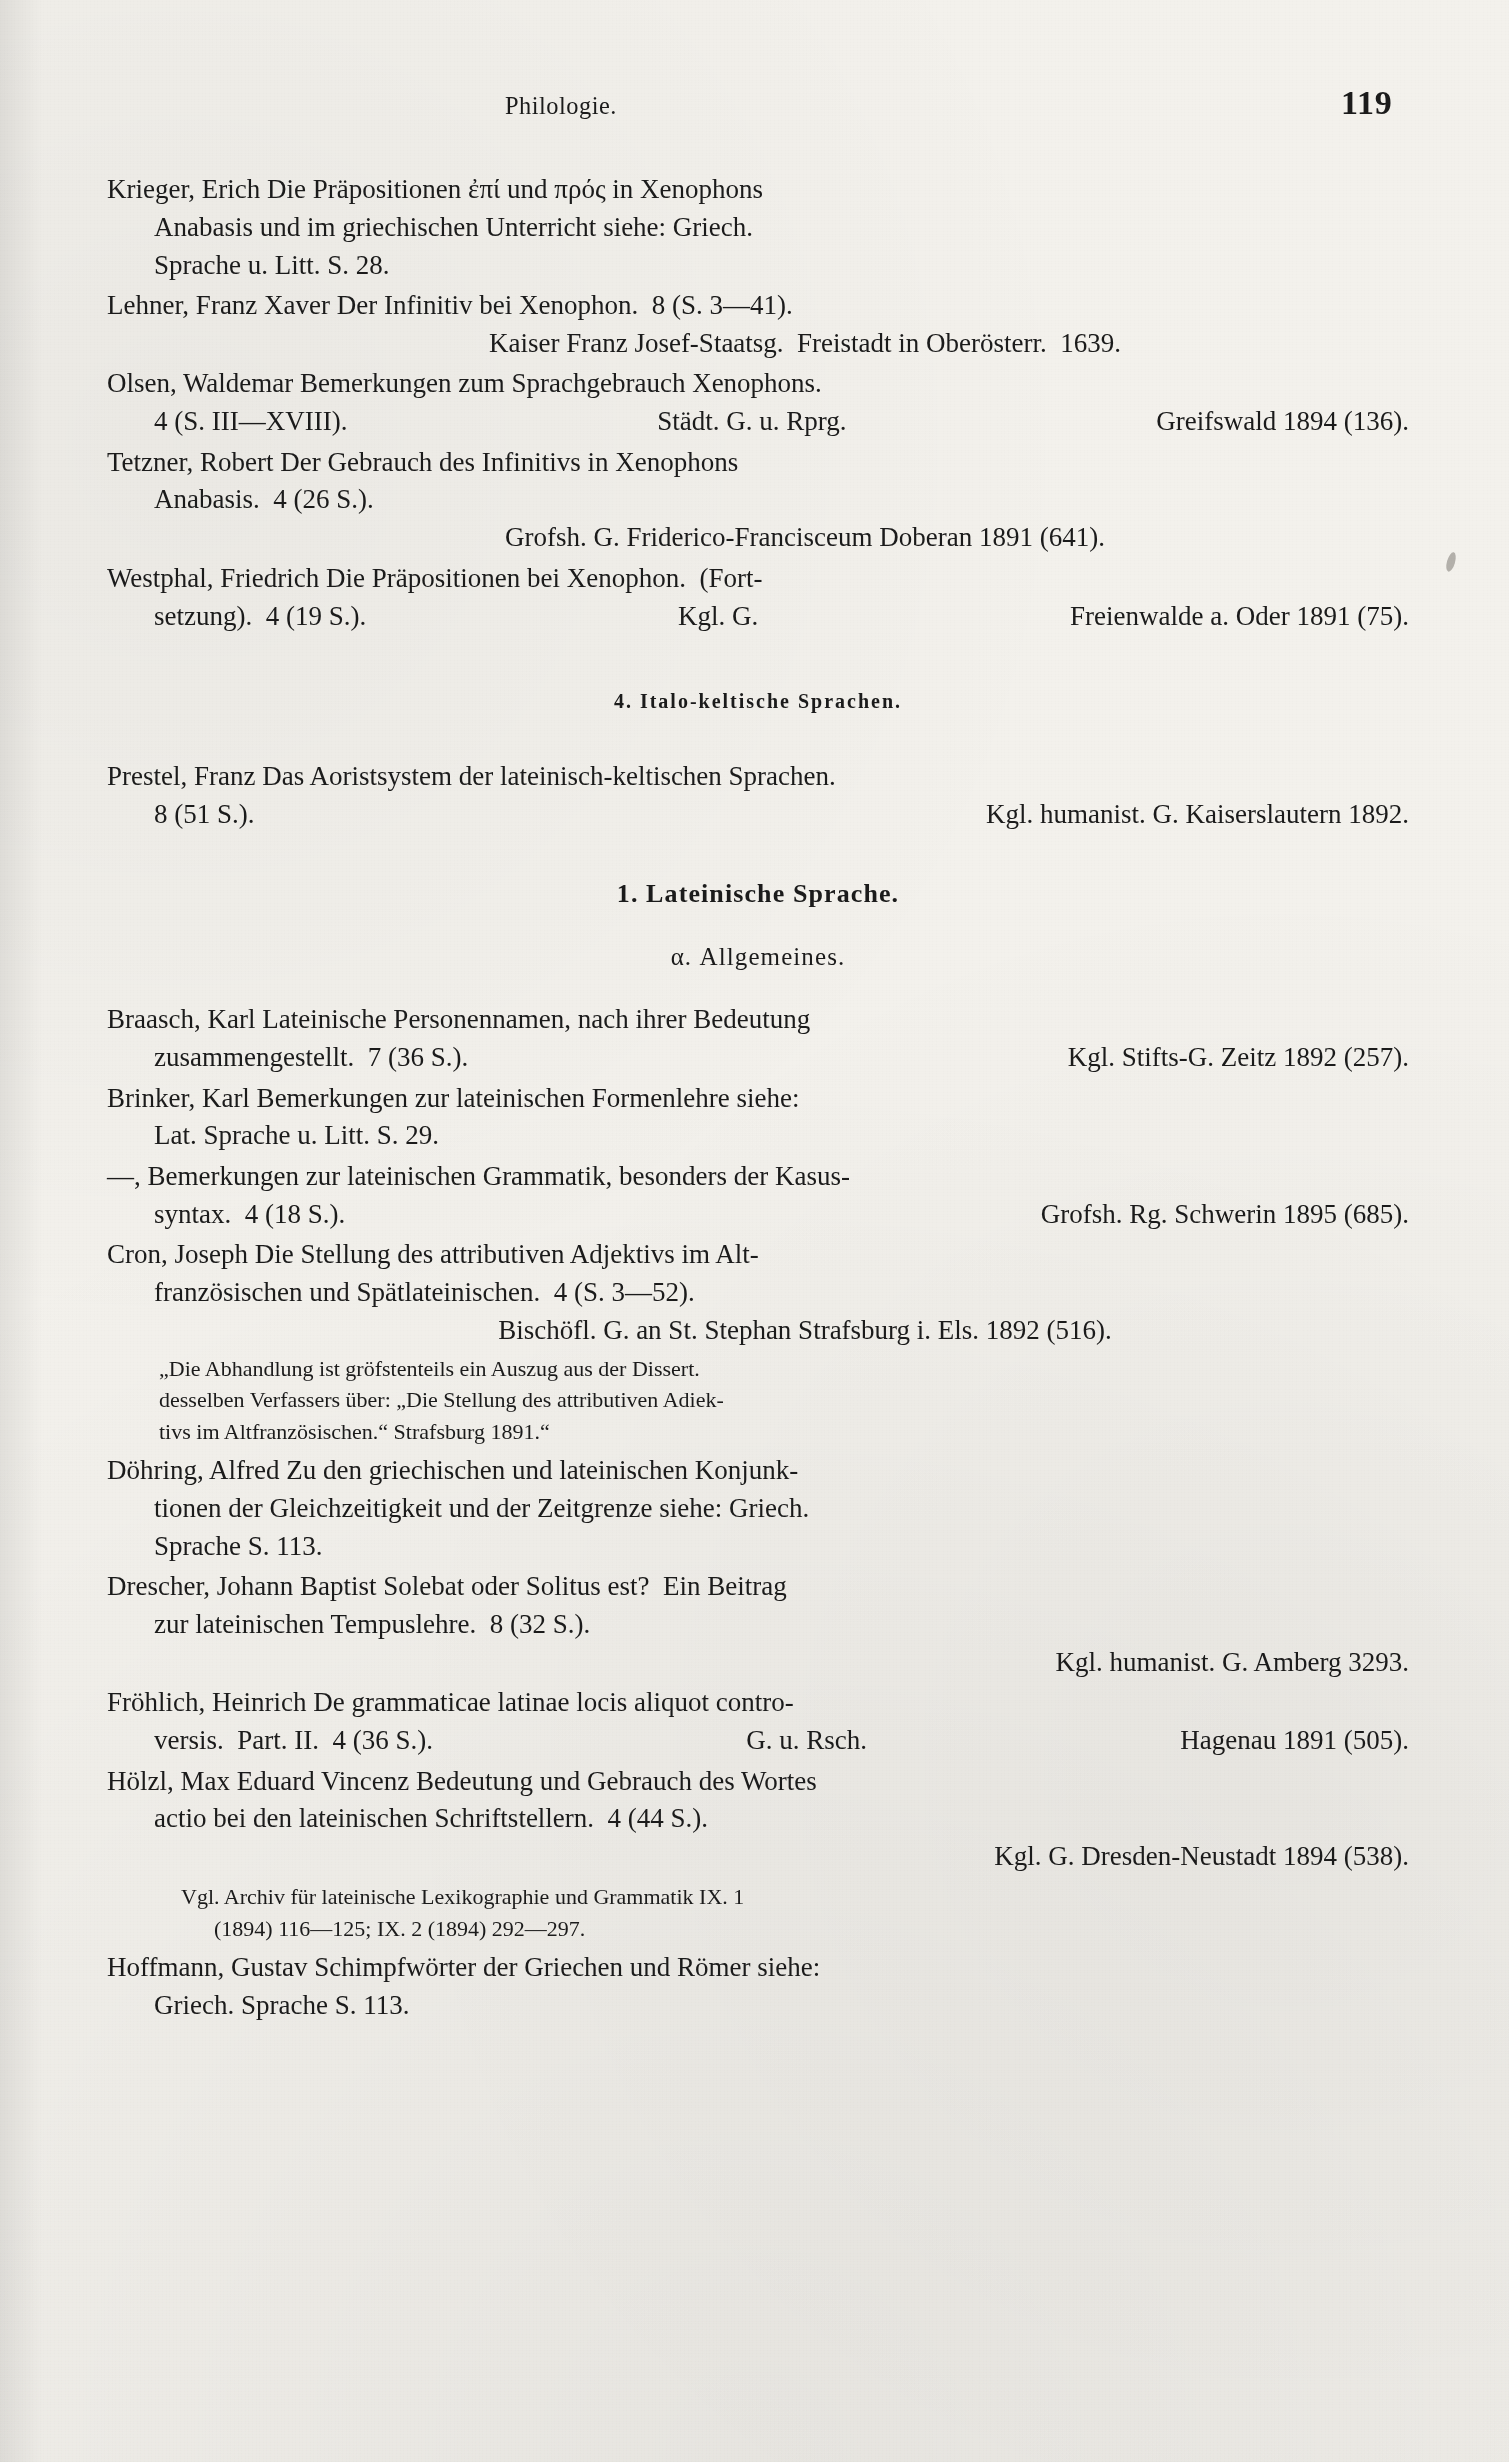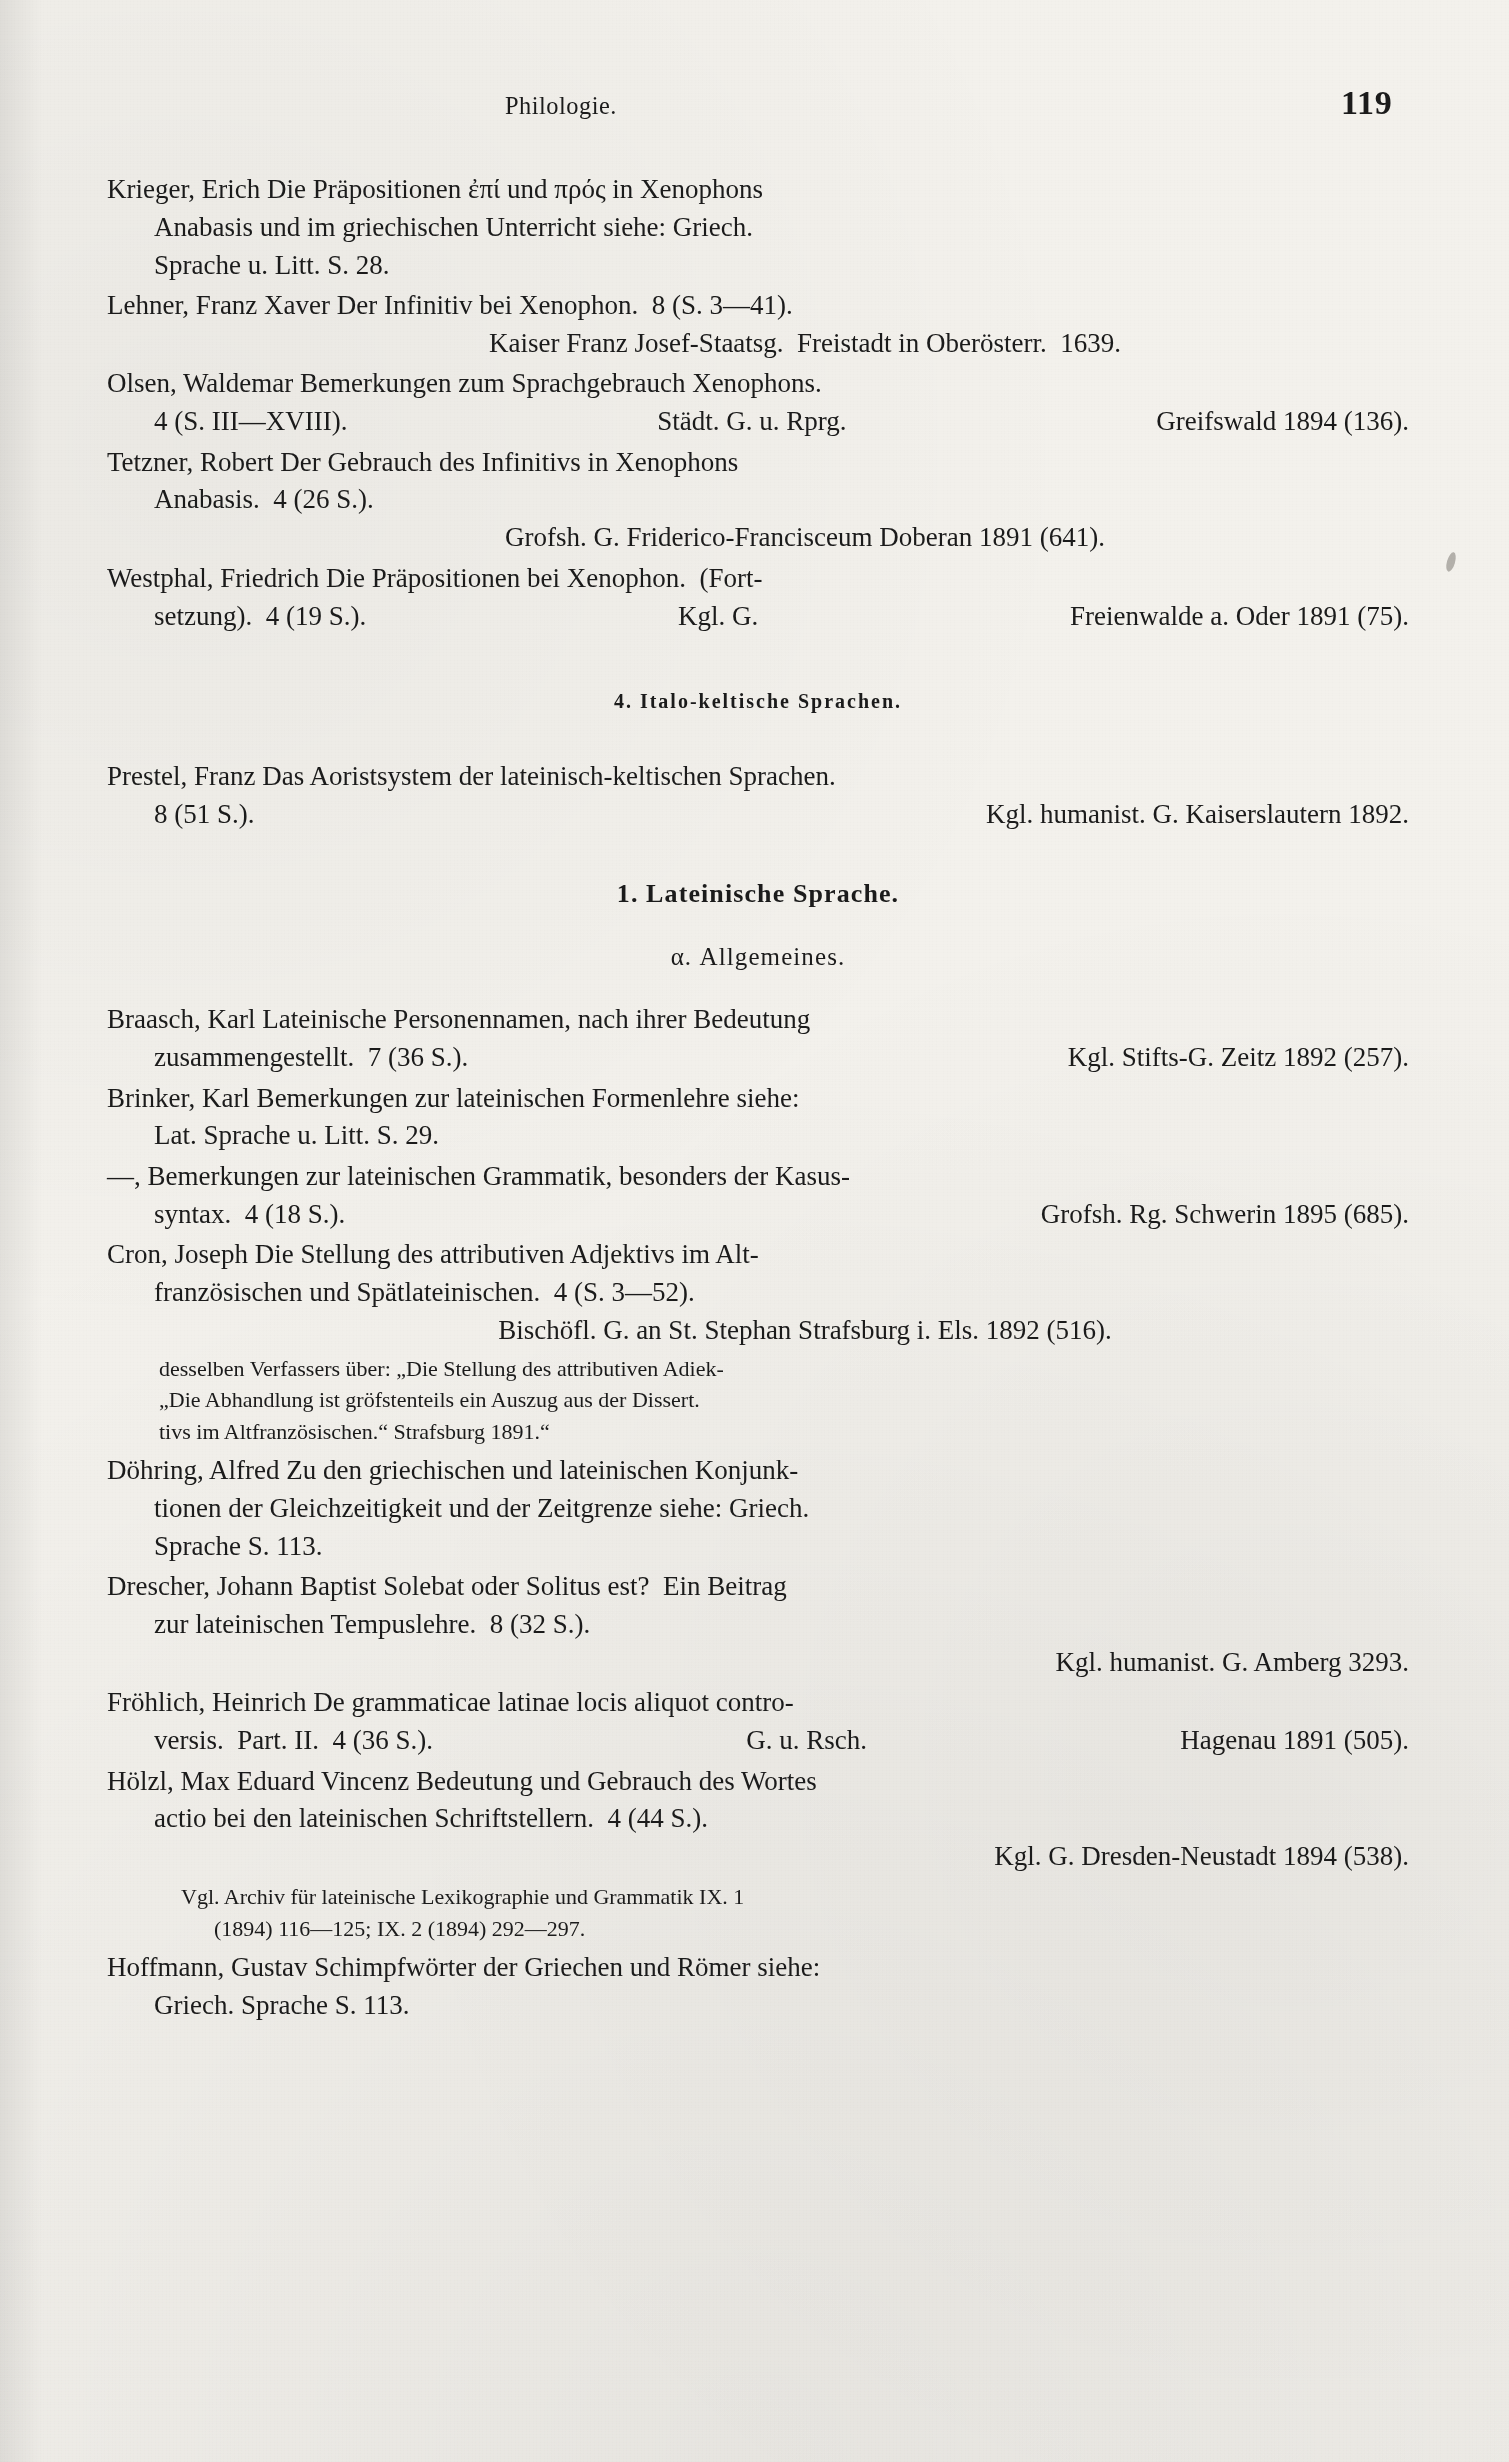--- a/index.html
+++ b/index.html
@@ -187,22 +187,22 @@
           </div>
           <div class="entry">
             <div class="ln">—, Bemerkungen zur lateinischen Grammatik, besonders der Kasus-</div>
             <div class="ln flexline ind1"><span>syntax.  4 (18 S.).</span><span>Grofsh. Rg. Schwerin 1895 (685).</span></div>
           </div>
           <div class="entry">
             <div class="ln">Cron, Joseph Die Stellung des attributiven Adjektivs im Alt-</div>
             <div class="ln ind1">französischen und Spätlateinischen.  4 (S. 3—52).</div>
             <div class="ln ind2" style="text-align: center;">Bischöfl. G. an St. Stephan Strafsburg i. Els. 1892 (516).</div>
             <div class="quote">
+              <div>„Die Abhandlung ist gröfstenteils ein Auszug aus der Dissert.</div>
               <div>desselben Verfassers über: „Die Stellung des attributiven Adiek-</div>
-              <div>„Die Abhandlung ist gröfstenteils ein Auszug aus der Dissert.</div>
               <div>tivs im Altfranzösischen.“  Strafsburg 1891.“</div>
             </div>
           </div>
           <div class="entry">
             <div class="ln">Döhring, Alfred Zu den griechischen und lateinischen Konjunk-</div>
             <div class="ln ind1">tionen der Gleichzeitigkeit und der Zeitgrenze siehe: Griech.</div>
             <div class="ln ind1">Sprache S. 113.</div>
           </div>
           <div class="entry">
             <div class="ln">Drescher, Johann Baptist Solebat oder Solitus est?  Ein Beitrag</div>

